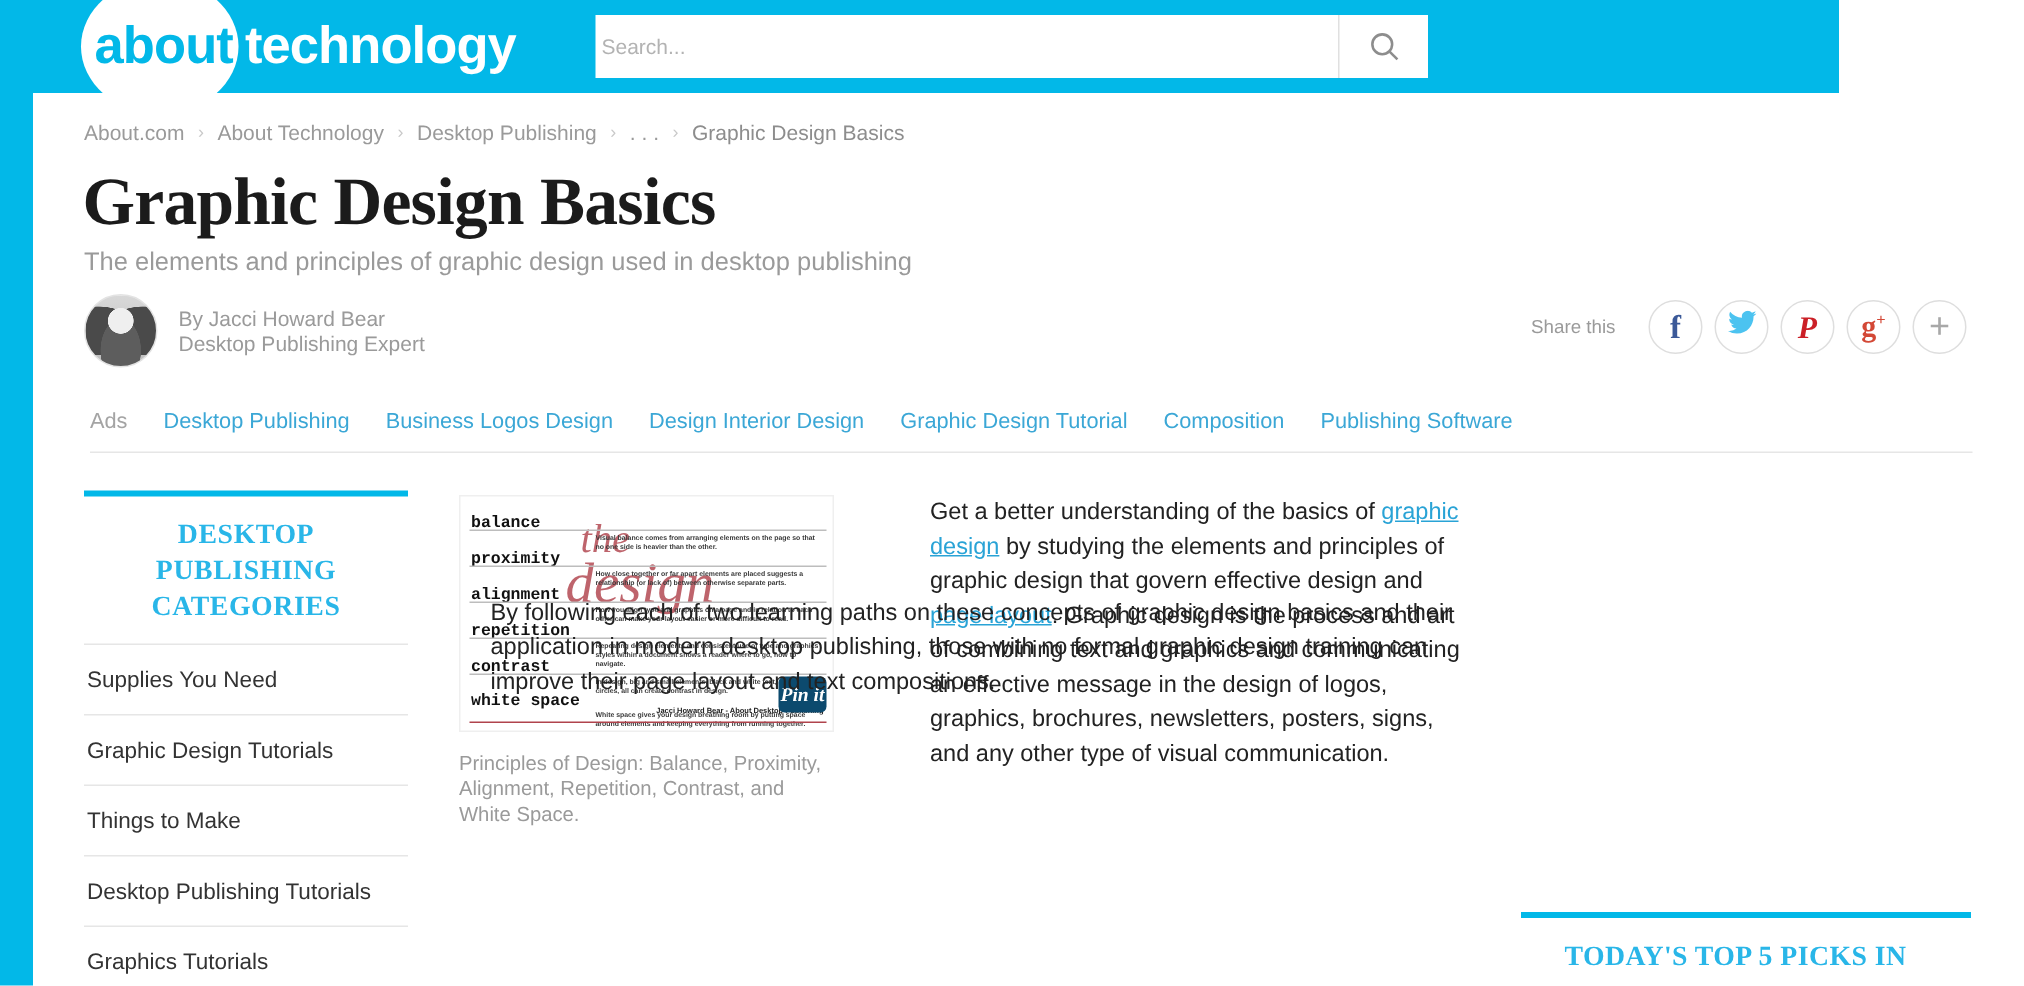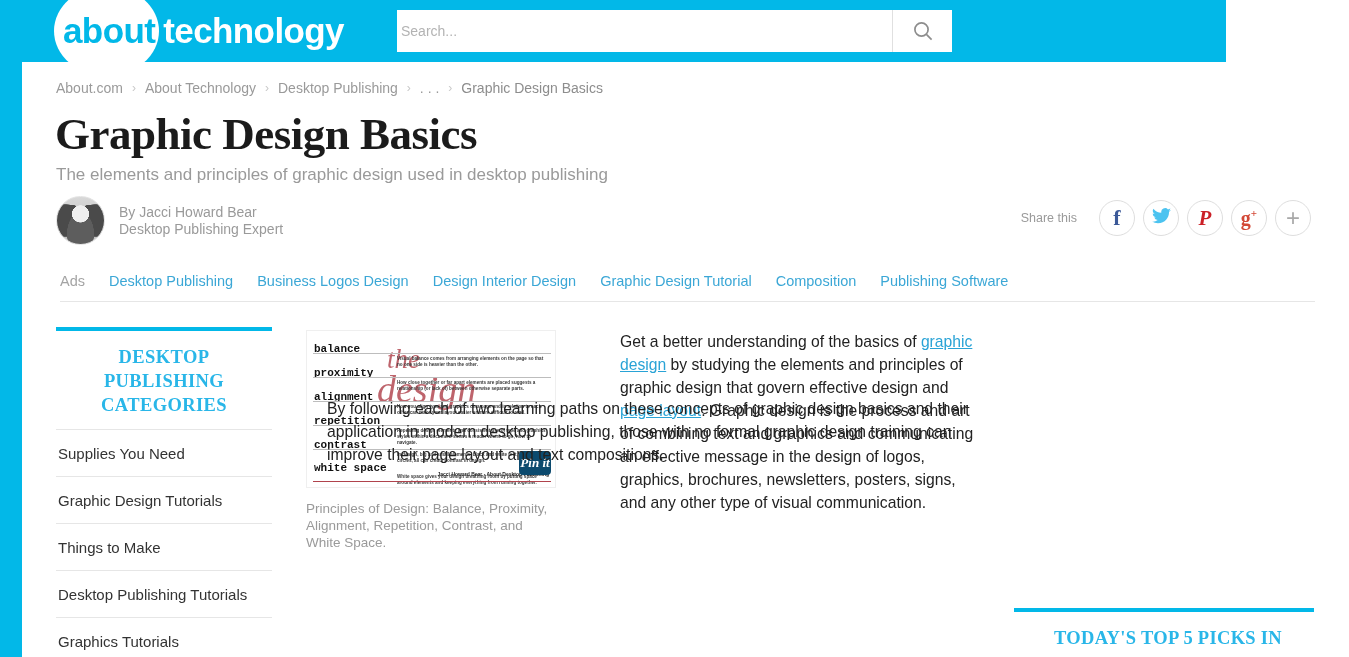--- a/index.html
+++ b/index.html
@@ -223,21 +223,21 @@
   .wide-p {
     position: absolute; left: 305px; top: 335px;
     width: 650px;
     font-size: 15.7px; line-height: 23px; color: #222;
   }
 
   
   .col-far-right { position: absolute; left: 970px; top: 268px; width: 320px; }
   .picks-bar { position: absolute; left: 22px; top: 278px; width: 300px; height: 4px; background: #02b8e8; }
   .picks-title {
-    position: absolute; left: 26px; top: 298px; width: 300px;
+    position: absolute; left: 15px; top: 298px; width: 300px;
     text-align: center;
     font-family: "Liberation Serif", serif; font-weight: bold;
     color: #29b6e8; font-size: 18.5px; letter-spacing: 0.3px;
   }
 </style>
 </head>
 <body>
 
 <div class="header">
   <div class="logo-wrap">

